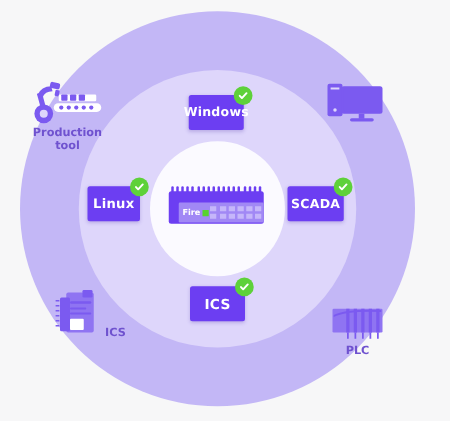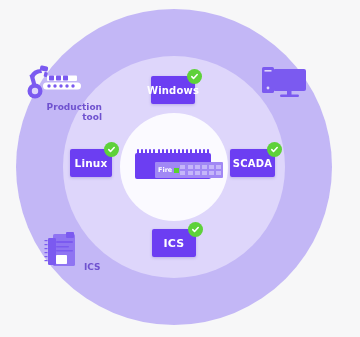--- a/index.html
+++ b/index.html
@@ -109,21 +109,21 @@
     display: flex;
     justify-content: space-between;
   }
   .fw-notch {
     width: 2px; height: 6px;
     background: #6c3ef2;
     border-radius: 1px 1px 0 0;
   }
   .fw-panel {
     position: absolute;
-    left: 20px; top: 9px;
+    left: 8px; top: 9px;
     width: 68px; height: 16px;
     background: #a188f5;
     border-radius: 1px;
     display: flex;
     align-items: center;
   }
   .fw-text {
     color: #ffffff;
     font-size: 6.5px;
     font-weight: bold;
@@ -153,21 +153,20 @@
     position: absolute;
     width: 96px;
     text-align: center;
   }
   .outer-caption {
     color: #6f52cf;
     font-size: 9px;
     font-weight: bold;
     line-height: 1.12;
     margin-top: 2px;
-    text-align: right;
   }
   .icon-wrap {
     height: 38px;
     display: flex;
     align-items: flex-end;
     justify-content: center;
   }
 
   #item-production { left: 6px;   top: 62px; }
   #item-hmi        { left: 237px; top: 62px; }
@@ -343,14 +342,37 @@
             <rect x="0.5" y="29" width="3" height="1.2"></rect>
           </g>
         </svg>
       </div>
       <div class="outer-caption">
         <span>ICS</span><br>
       </div>
     </div>
   </div>
 
+  <div class="outer-item" id="item-plc">
+    <div class="icon-wrap">
+      <svg width="46" height="30" viewBox="0 0 46 30">
+        <rect x="3" y="3" width="40" height="19" rx="1" fill="#8f74f2"></rect>
+        <g fill="#7b5af0">
+          <rect x="14" y="3" width="2.6" height="19"></rect>
+          <rect x="20" y="3" width="2.6" height="19"></rect>
+          <rect x="26" y="3" width="2.6" height="19"></rect>
+          <rect x="32" y="3" width="2.6" height="19"></rect>
+          <rect x="38" y="3" width="2.6" height="19"></rect>
+          <path d="M4 8 q10 -5 38 -4 l0 1.6 q-28 -1 -38 4 Z"></path>
+          <rect x="14.6" y="22" width="1.4" height="5"></rect>
+          <rect x="20.6" y="22" width="1.4" height="5"></rect>
+          <rect x="26.6" y="22" width="1.4" height="5"></rect>
+          <rect x="32.6" y="22" width="1.4" height="5"></rect>
+          <rect x="38.6" y="22" width="1.4" height="5"></rect>
+        </g>
+      </svg>
+    </div>
+    <div class="outer-caption">
+      <span>PLC</span>
+    </div>
+  </div>
 
 </div>
 
 </body></html>

